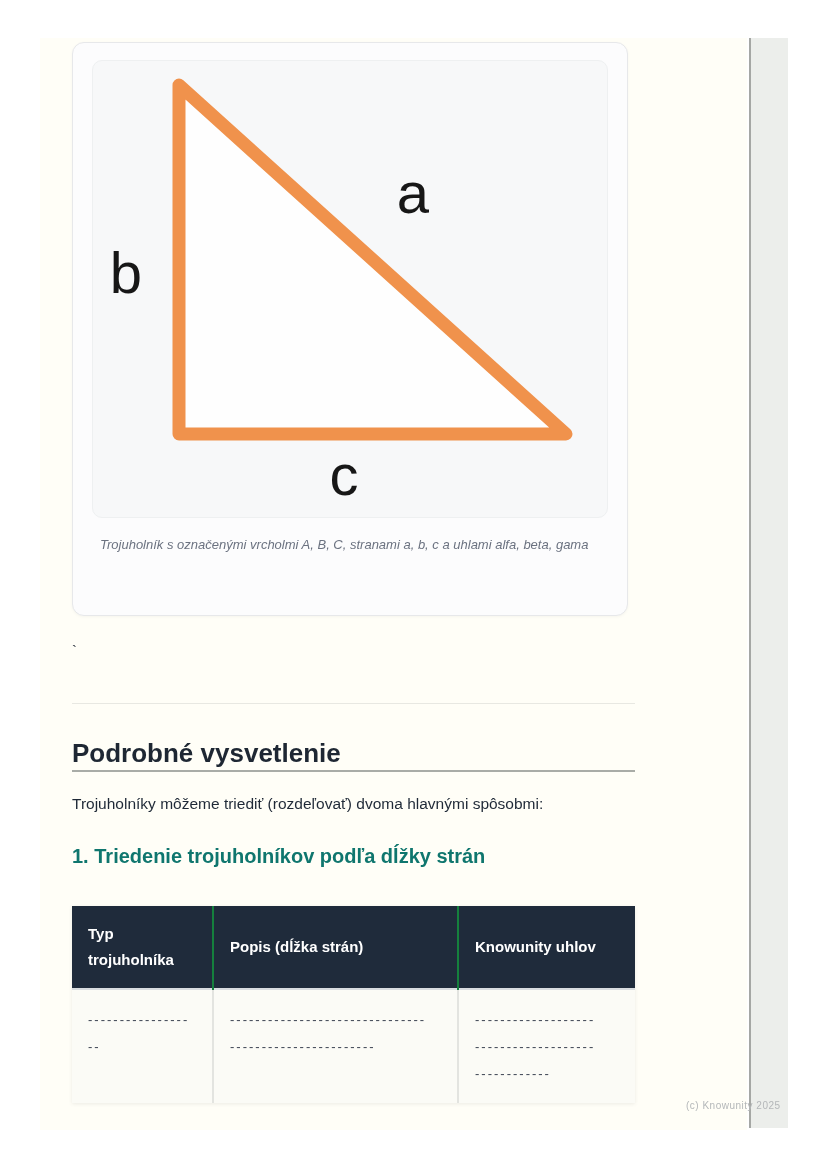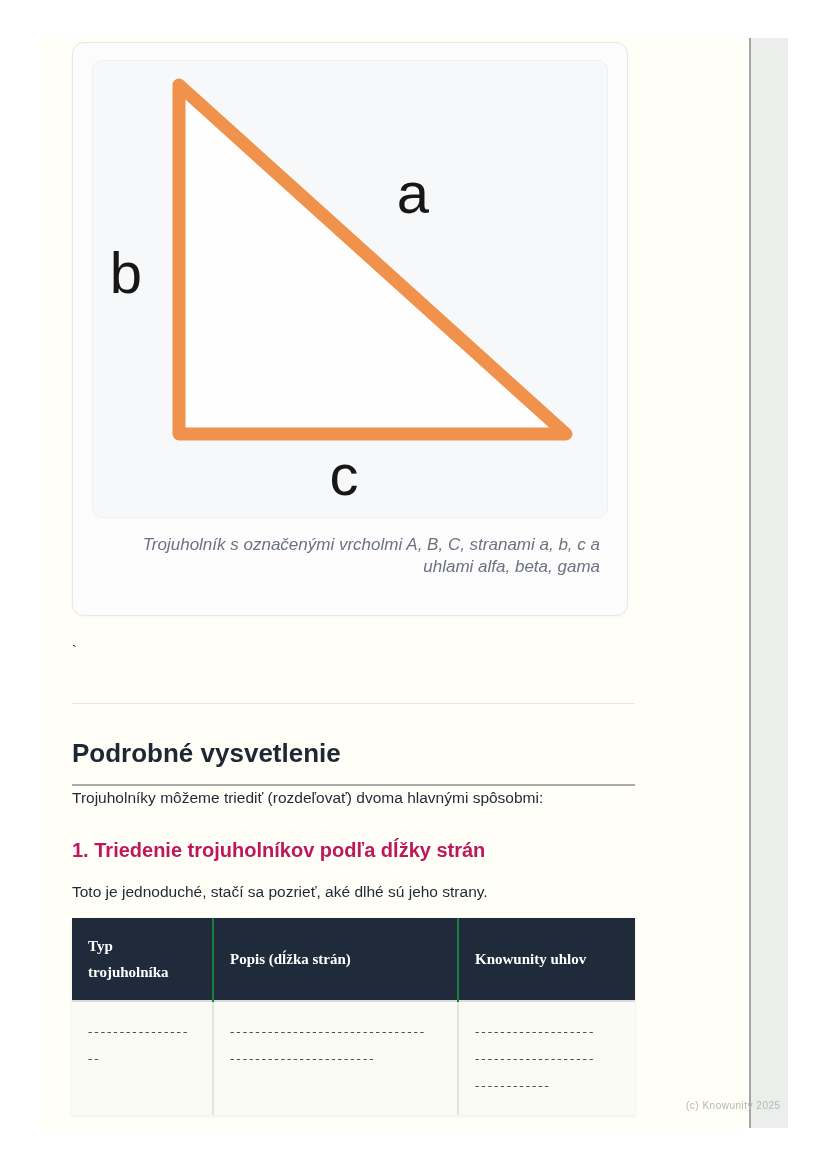--- a/index.html
+++ b/index.html
@@ -26,41 +26,40 @@
   .figure-panel svg { position: absolute; left: 0; top: 0; }
   .side-label {
     position: absolute; transform: translate(-50%, -50%);
     font-size: 58px; font-weight: 500; color: #171717; line-height: 1;
   }
   .label-a { left: 320px; top: 132px; }
   .label-b { left: 33px;  top: 212px; }
   .label-c { left: 251px; top: 414px; }
 
   .figure-caption {
-    margin: 16px auto 0 auto; width: 500px; text-align: right;
-    font-style: italic; font-size: 17px; line-height: 22px; color: #6B7280;
+    margin: 16px auto 0 auto; width: 500px; text-align: left;
+    font-style: italic; font-size: 13px; line-height: 22px; color: #6B7280;
   }
 
   .stray { margin-top: 26px; font-size: 15px; color: #1E2733; line-height: 18px; }
 
   hr.section-divider { margin-top: 43px; width: 563px; border: none; border-top: 1px solid #E8E8E2; }
 
   h2.section-title {
     margin-top: 32px; width: 563px; font-size: 26px; font-weight: 700; color: #1E2733;
-    line-height: 34px; padding-bottom: 14px; border-bottom: 2px solid #A9ACA7;
+    line-height: 34px; border-bottom: 2px solid #A9ACA7;
   }
-  p.body-text { width: 563px; font-size: 15.5px; line-height: 24px; color: #1F2937; }
-  h3.subsection-title { margin-top: 26px; width: 563px; font-size: 20px; font-weight: 700; color: #be185d; line-height: 28px; }
+  p.body-text { margin-top: 20px; width: 563px; font-size: 15.5px; line-height: 24px; color: #1F2937; }
+  h3.subsection-title { margin-top: 26px; width: 563px; font-size: 20px; font-weight: 700; color: #0f766e; line-height: 28px; }
   p.body-text2 { margin-top: 16px; }
 
   
   table.class-table {
-    margin-top: 14px; width: 563px; border-collapse: collapse; table-layout: fixed;
+    margin-top: 36px; width: 563px; border-collapse: collapse; table-layout: fixed;
     box-shadow: 0 1px 4px rgba(0,0,0,0.08);
-    font-family: Liberation Serif, serif;
   }
   .class-table col.c1 { width: 141px; }
   .class-table col.c2 { width: 245px; }
   .class-table col.c3 { width: 177px; }
   .class-table th {
     background: #1F2B3B; color: #FFFFFF; font-size: 15px; font-weight: 700;
     text-align: left; vertical-align: middle; padding: 15px 16px; line-height: 26px;
     border-left: 2px solid #15803d;
   }
   .class-table th:first-child { border-left: none; }
@@ -104,21 +103,20 @@
     <div class="stray">`</div>
 
     <hr class="section-divider">
 
     <h2 class="section-title">Podrobné vysvetlenie</h2>
 
     <p class="body-text">Trojuholníky môžeme triediť (rozdeľovať) dvoma hlavnými spôsobmi:</p>
 
     <h3 class="subsection-title">1. Triedenie trojuholníkov podľa dĺžky strán</h3>
 
-    <p class="body-text body-text2">Toto je jednoduché, stačí sa pozrieť, aké dlhé sú jeho strany.</p>
 
     <table class="class-table">
       <colgroup>
           <col class="c1">
           <col class="c2">
           <col class="c3">
         </colgroup>
       <thead>
         <tr>
           <th>Typ trojuholníka</th>

